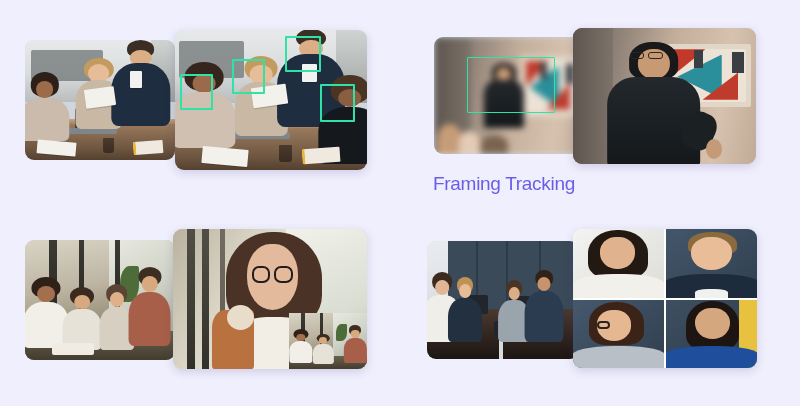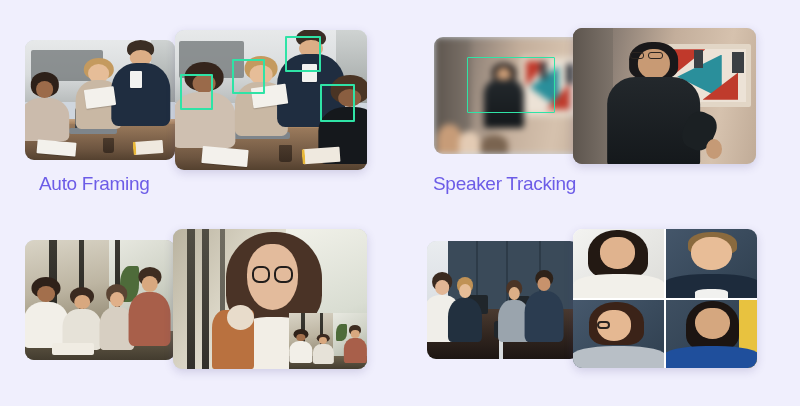--- a/index.html
+++ b/index.html
@@ -318,21 +318,20 @@
         <div class="cup" style="left:54%;"></div>
         <div class="notebook" style="right:14%;"></div>
       </div>
 
       <div class="detect-box" style="left:5px; top:44px; width:33px; height:36px;"></div>
       <div class="detect-box" style="left:57px; top:29px; width:33px; height:35px;"></div>
       <div class="detect-box" style="left:110px; top:6px; width:36px; height:36px;"></div>
       <div class="detect-box" style="left:145px; top:54px; width:35px; height:38px;"></div>
     </div>
 
-    <div class="feature-label" style="left:39px; top:174px;">Auto Framing</div>
   </div>
 
   <div class="feature-card" style="left:400px; top:0; width:400px; height:203px;">
 
     <div class="media back" style="left:34px; top:37px; width:155px; height:117px;">
       <div class="scene-speaker blurred">
         <div class="wall-left"></div>
         <div class="artframe">
           <i class="art-red-a"></i>
           <i class="art-teal-a"></i>
@@ -369,21 +368,21 @@
           <div class="s-jacket" style="top:28%; width:128%; height:72%;"></div>
           <div class="s-arm" style="right:-34%; top:56%; width:42%; height:30%; transform:rotate(24deg);"></div>
           <div style="position:absolute; right:-44%; top:78%; width:22%; height:16%; background:#c59a76; border-radius:50%;"></div>
         </div>
 
         <div style="position:absolute; left:31%; top:18%; width:8%; height:5%; border:1.6px solid #2b2420; border-radius:3px;"></div>
         <div style="position:absolute; left:41%; top:18%; width:8%; height:5%; border:1.6px solid #2b2420; border-radius:3px;"></div>
       </div>
     </div>
 
-    <div class="feature-label" style="left:33px; top:174px;">Speaker Tracking</div>
+    <div class="feature-label" style="left:33px; top:174px;">Framing Tracking</div>
   </div>
 
   <div class="feature-card" style="left:0; top:203px; width:400px; height:203px;">
 
     <div class="media back" style="left:25px; top:37px; width:150px; height:120px;">
       <div class="scene-cafe">
         <div class="glass"></div>
         <div class="beam" style="left:16%;"></div>
         <div class="beam" style="left:36%; width:3%;"></div>
         <div class="beam" style="left:60%; width:3.5%;"></div>

